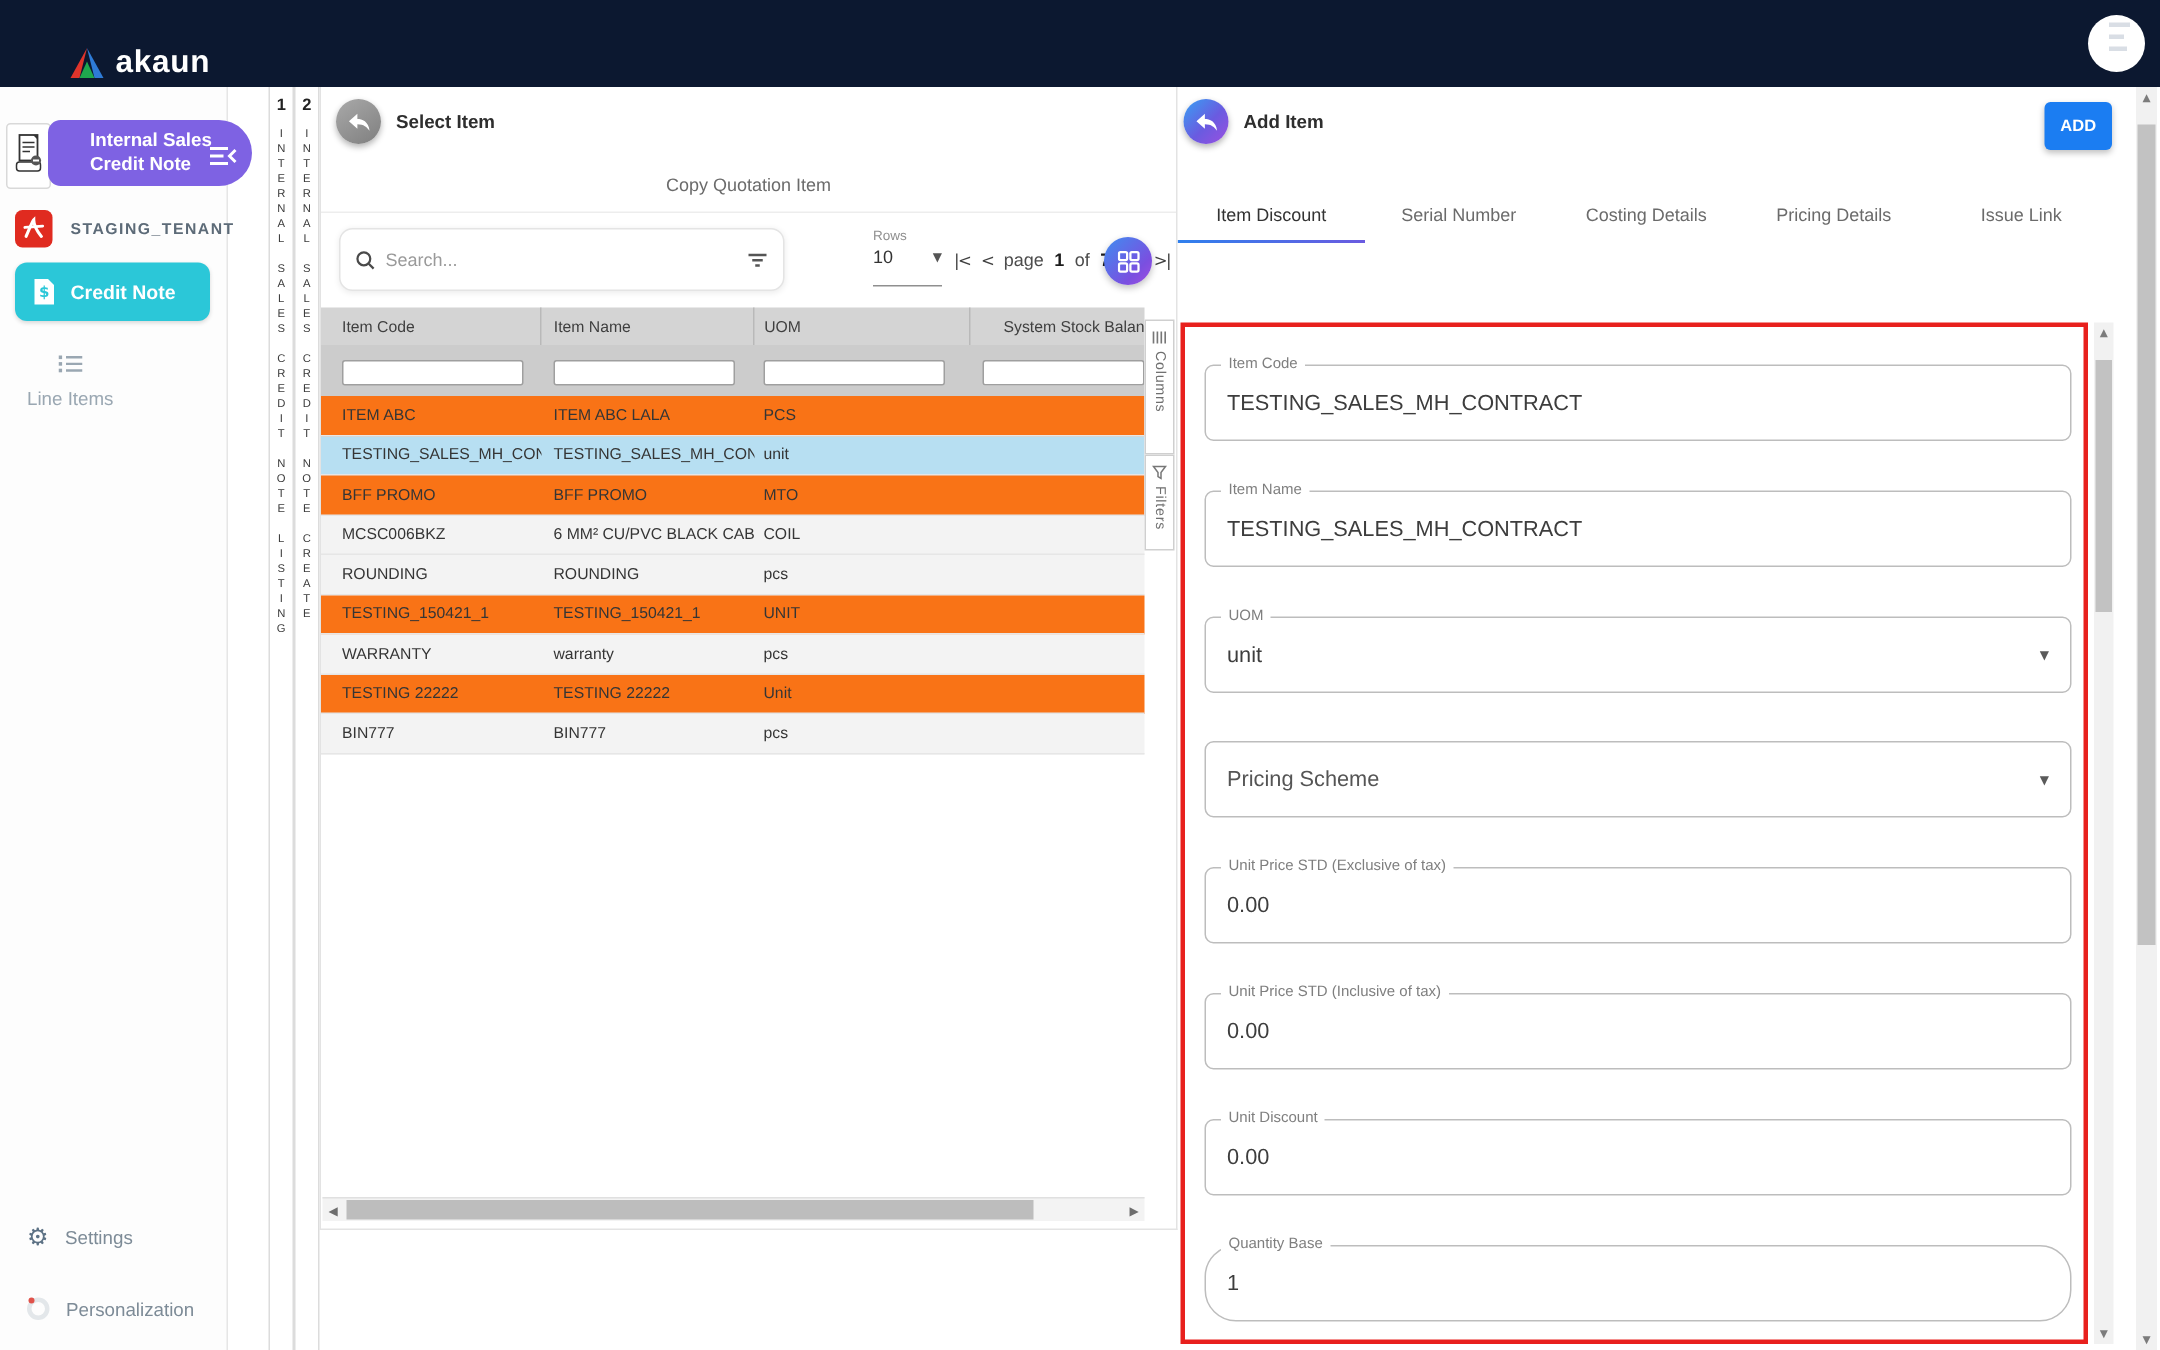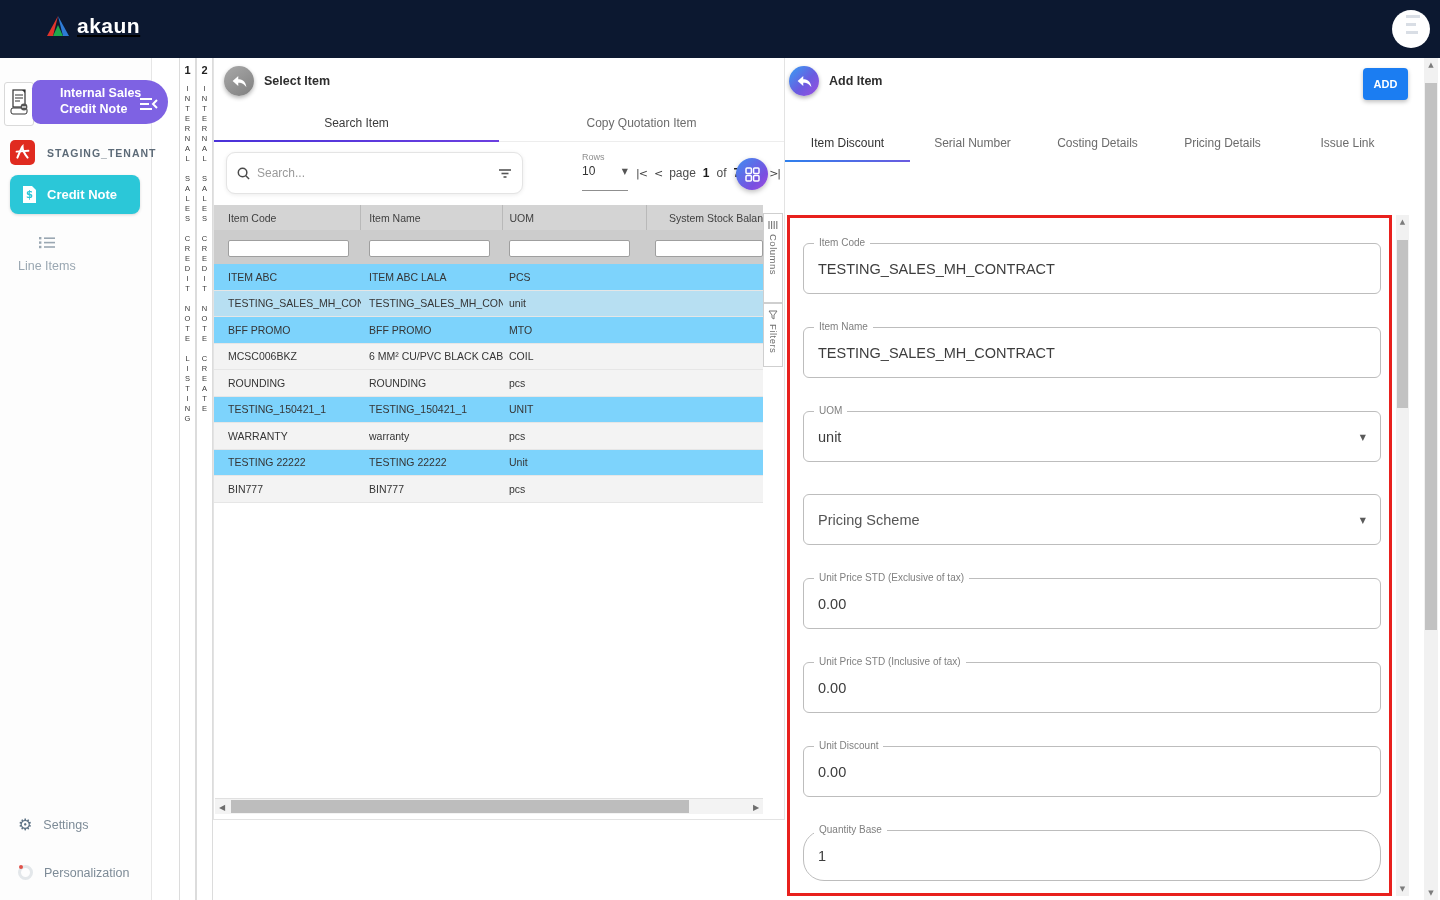--- a/index.html
+++ b/index.html
@@ -3,21 +3,21 @@
 <meta charset="utf-8">
 <style>
   * { margin:0; padding:0; box-sizing:border-box; }
   html,body { width:1440px; height:900px; overflow:hidden; background:#fff;
               font-family:"Liberation Sans","DejaVu Sans",sans-serif; }
   .app { position:relative; width:1440px; height:900px; background:#fff; }
   .ico { font-family:"DejaVu Sans",sans-serif; }
 
   
   .navbar { position:absolute; left:0; top:0; width:1440px; height:58px; background:#0c1830; }
-  .brand { position:absolute; left:46px; top:14px; display:flex; align-items:center; gap:7px;text-decoration:underline; }
+  .brand { position:absolute; left:46px; top:30px; display:flex; align-items:center; gap:7px; }
   .brand-text { color:#fff; font-size:21px; font-weight:bold; letter-spacing:.5px; }
   .avatar { position:absolute; right:10px; top:10px; width:38px; height:38px; border-radius:50%;
             background:#fff; overflow:hidden; }
   .avatar i { display:block; height:3px; background:#d9dee5; margin:5px 8px 0 14px; }
 
   
   .sidebar { position:absolute; left:0; top:58px; width:152px; height:842px; background:#fdfdfd;
              border-right:1px solid #e6e6e6; overflow:visible; z-index:5; }
   .module-row { position:absolute; left:2px; top:22px; height:48px; }
   .module-iconbox { position:absolute; left:2px; top:2px; width:30px; height:44px; background:#fff;
@@ -89,21 +89,21 @@
                 display:flex; align-items:center; font-size:10.5px; color:#3f3f3f; }
   .tbl-filter { position:absolute; left:0; top:172px; width:549px; height:34px; background:#cccccc;
                 display:flex; align-items:center; }
   .c1 { width:147px; padding-left:14px; } .c2 { width:142px; padding-left:8px; }
   .c3 { width:143px; padding-left:6px; } .c4 { width:117px; text-align:right; overflow:hidden; white-space:nowrap; }
   .hd-sep { border-left:1px solid #b9b9b9; align-self:stretch; }
   .flt-in { height:17px; background:#fff; border:1px solid #9f9f9f; border-radius:2px; width:121px;
             font-size:10px; padding:0 4px; outline:none; }
   .tbl-rows { position:absolute; left:0; top:206px; width:549px; }
   .trow { height:26.5px; display:flex; align-items:center; font-size:10.5px; color:#353535;
-          border-bottom:1px solid #e6e6e6; background:#7dd3fc; cursor:pointer; }
+          border-bottom:1px solid #e6e6e6; background:#f97316; cursor:pointer; }
   .trow.alt { background:#f3f3f3; }
   .trow.selected { background:#b7dff2; }
   .trow .c1,.trow .c2,.trow .c3 { white-space:nowrap; overflow:hidden; }
 
   
   .side-tabs { position:absolute; left:549px; top:155px; width:20px; }
   .side-tab { border:1px solid #cfcfcf; background:#fff; width:20px; display:flex; flex-direction:column;
               align-items:center; padding:6px 0; cursor:pointer; }
   .side-tab .vtxt { writing-mode:vertical-rl; font-size:9.5px; color:#6f6f6f; margin-top:4px; letter-spacing:.5px; }
 
@@ -260,21 +260,20 @@
     <div class="panel-header">
       <div class="back-btn back-gray">
         <svg width="15" height="13" viewBox="0 0 24 20">
           <path d="M10 1 L1 9 L10 17 V12 C17 12 20 15 23 19 C22 9 15 6.5 10 6.5 Z" fill="#fff"></path>
         </svg>
       </div>
       <span class="panel-title">Select Item</span>
     </div>
 
     <div class="tabs2">
-      <div class="tab active">Search Item</div>
       <div class="tab">Copy Quotation Item</div>
     </div>
 
     <div class="toolbar">
       <div class="searchbox">
         <span>
           <svg width="13" height="13" viewBox="0 0 14 14">
             <circle cx="6" cy="6" r="4.6" fill="none" stroke="#4a4a4a" stroke-width="1.6"></circle>
             <line x1="9.5" y1="9.5" x2="13" y2="13" stroke="#4a4a4a" stroke-width="1.6"></line>
           </svg>

